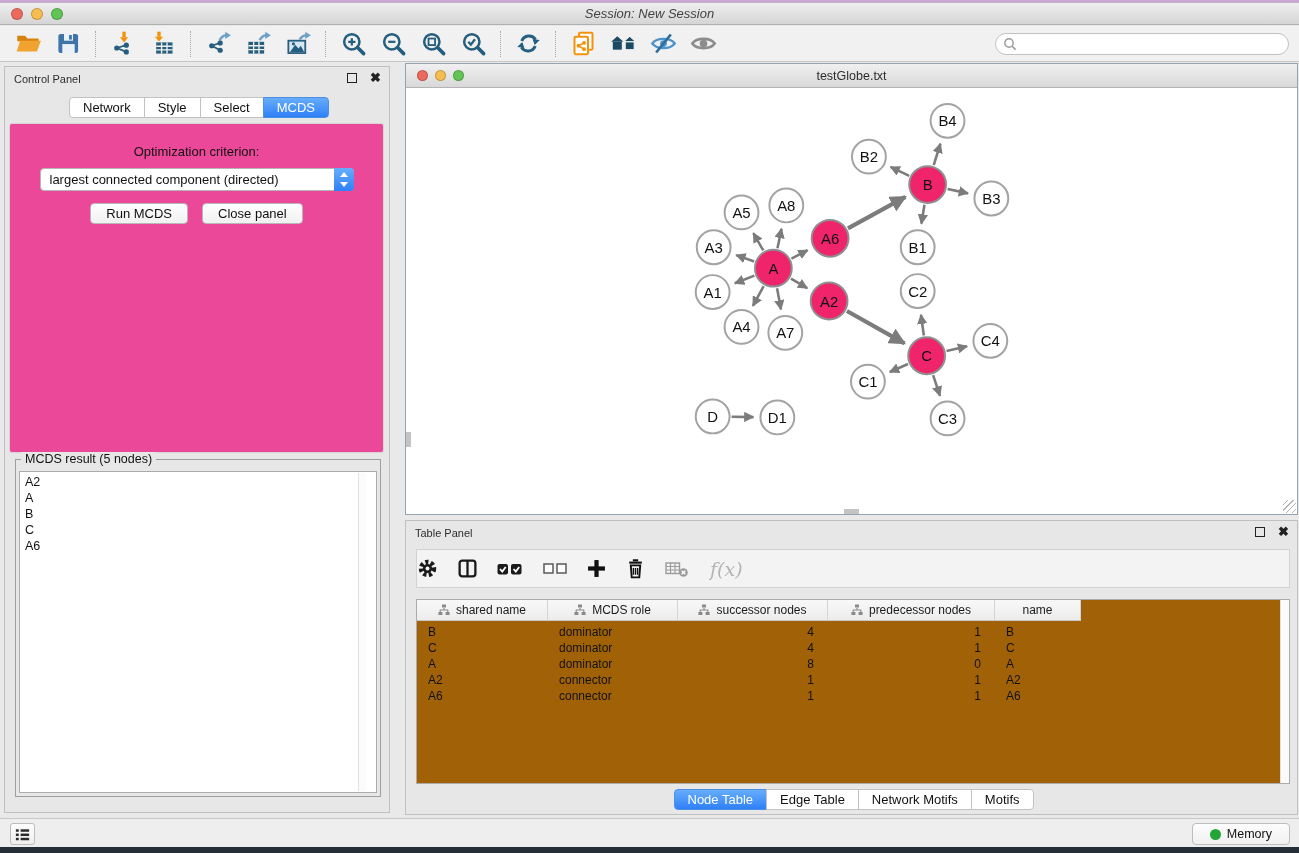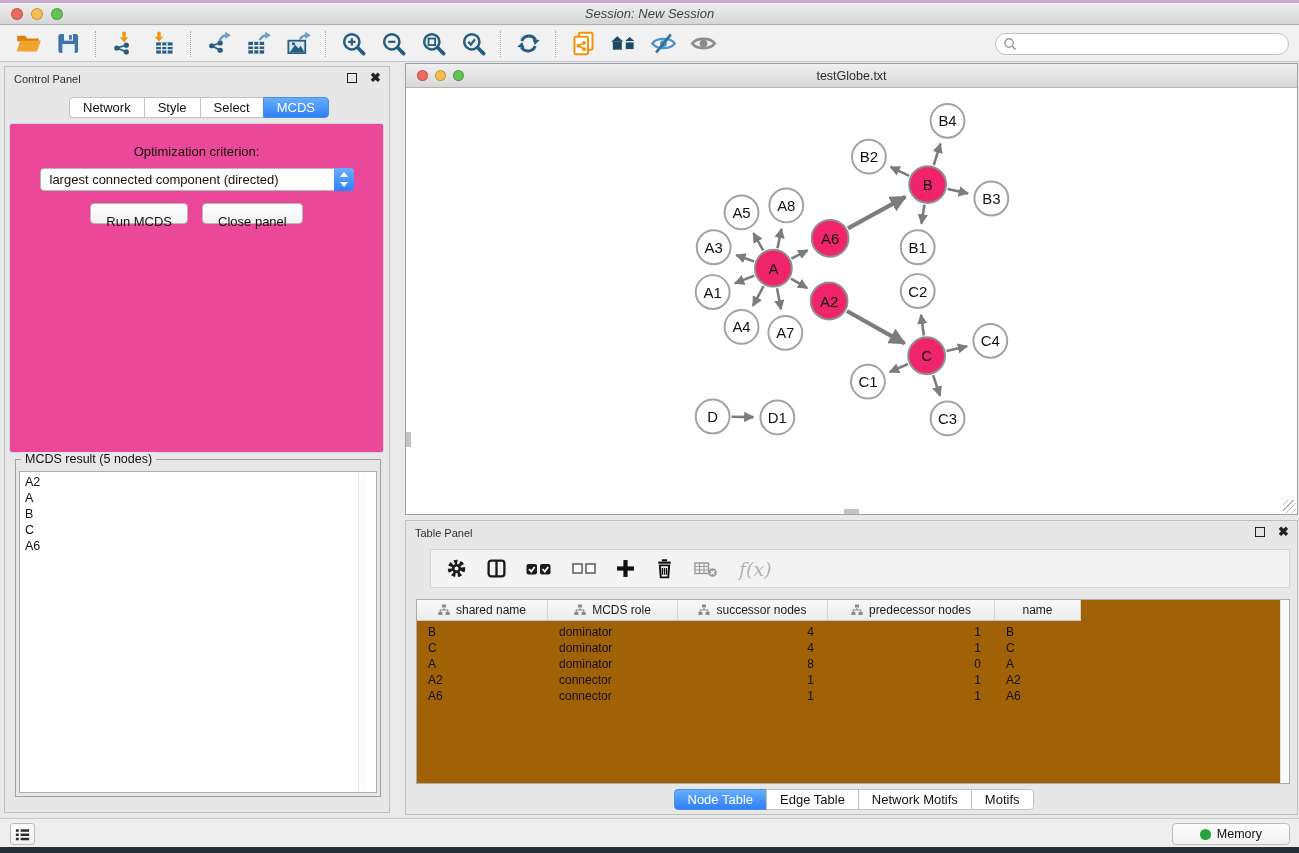--- a/index.html
+++ b/index.html
@@ -47,21 +47,21 @@
   .cp-tabs { position:absolute; top:30px; left:50%; transform:translateX(-50%); }
   .cp-inner { position:absolute; top:56px; left:4px; right:5px; height:330px;
     background:#ec4899; border:1px solid #D4D4D4; border-radius:3px; }
   .opt-label { margin-top:20px; text-align:center; font-size:13px; color:#111; }
   .dropdown { position:relative; margin:9px auto 0 auto; width:314px; height:23px; background:#fff;
     border:1px solid #B5B5B5; border-radius:4px; font-size:13px; line-height:21px; padding-left:9px; }
   .stepper { position:absolute; right:-1px; top:-1px; width:20px; height:23px; border-radius:0 4px 4px 0;
     background:linear-gradient(#67ADFB,#2F80F8); }
   .stepper svg { width:20px; height:23px; }
   .cp-buttons { display:flex; justify-content:center; gap:14px; margin-top:12px; }
-  .btn { height:21px; padding:8px 15px; background:linear-gradient(#FFFFFF,#F1F1F1);
+  .btn { height:21px; padding:0 15px; background:linear-gradient(#FFFFFF,#F1F1F1);
     border:1px solid #B8B8B8; border-radius:4px; font-size:13px; line-height:19px; color:#111; }
   .result-group { position:absolute; left:10px; right:8px; top:392px; bottom:15px;
     border:1px solid #9E9E9E; }
   .result-legend { position:absolute; top:-8px; left:5px; background:#E7E7E7; padding:0 4px;
     font-size:12.5px; color:#111; }
   .result-list { position:absolute; top:11px; left:3px; right:3px; bottom:3px; background:#fff;
     border:1px solid #ABABAB; font-size:12.5px; line-height:16px; padding:2px 0 0 5px; overflow:hidden; }
   .result-sb { position:absolute; top:1px; bottom:1px; right:10px; width:8px;
     border-left:1px solid #E2E2E2; background:#FBFBFB; }
   
@@ -73,22 +73,22 @@
   .nw-traffic .dot { width:11px; height:11px; }
   .nw-title { text-align:center; line-height:24px; font-size:12.5px; color:#2E2E2E; }
   .nw-canvas { position:absolute; top:25px; left:0; right:0; bottom:0; }
   .nw-canvas svg.graph { width:100%; height:100%; display:block; }
   .grip { position:absolute; right:1px; bottom:1px; width:13px; height:13px;
     background:repeating-linear-gradient(135deg, transparent 0 3px, #B5B5B5 3px 4px); }
   .sb-thumb-v { position:absolute; left:0; top:343px; width:5px; height:15px; background:#C4C4C4; }
   .sb-thumb-h { position:absolute; left:438px; bottom:0; width:15px; height:5px; background:#C4C4C4; }
   
   .table-panel { left:405px; top:520px; width:893px; height:295px; }
-  .tp-toolbar { position:absolute; top:28px; left:24px; right:7px; height:39px; background:#F3F3F3;
-    border:1px solid #D2D2D2; display:flex; align-items:center; gap:19px; padding-left:15px; }
+  .tp-toolbar { position:absolute; top:28px; left:10px; right:7px; height:39px; background:#F3F3F3;
+    border:1px solid #D2D2D2; display:flex; align-items:center; gap:19px; }
   .tp-tool { display:flex; align-items:center; justify-content:center; }
   .fx-label { font-family:"DejaVu Serif", serif; font-style:italic; font-size:19px; color:#B3B3B3; }
   .tp-table { position:absolute; top:78px; left:10px; right:7px; bottom:30px; background:#a16207;
     border:1px solid #ABABAB; overflow:hidden; }
   .thead { display:flex; height:21px; background:linear-gradient(#F8F8F8,#ECECEC);
     border-bottom:1px solid #C9C9C9; width:664px; }
   .th { display:flex; align-items:center; justify-content:center; gap:6px;
     border-right:1px solid #D4D4D4; font-size:12px; color:#1C1C1C; height:100%; }
   .tbody { padding-top:3px; }
   .tr { display:flex; height:16px; align-items:center; }
@@ -96,21 +96,21 @@
   .td.num { text-align:right; padding-left:0; padding-right:14px; }
   .table-vsb { position:absolute; right:0; top:0; bottom:0; width:9px;
     border-left:1px solid #E0E0E0; background:#FAFAFA; }
   .tp-tabs { position:absolute; bottom:4px; left:50%; transform:translateX(-50%); }
   
   .statusbar { position:absolute; left:0; right:0; top:818px; height:29px; background:#EEEEEE;
     border-top:1px solid #C8C8C8; }
   .list-btn { position:absolute; left:10px; top:4px; width:25px; height:22px;
     background:linear-gradient(#FDFDFD,#EFEFEF); border:1px solid #BDBDBD; border-radius:3px;
     display:flex; align-items:center; justify-content:center; }
-  .memory-btn { position:absolute; right:9px; top:4px; height:22px; padding:0 27px;
+  .memory-btn { position:absolute; right:9px; top:4px; height:22px; padding:0 17px;
     background:linear-gradient(#FDFDFD,#F0F0F0); border:1px solid #BDBDBD; border-radius:4px;
     display:flex; align-items:center; gap:6px; font-size:12.5px; color:#111; }
   .memory-dot { width:11px; height:11px; border-radius:50%; background:#21A637; }
 </style>
 </head>
 <body>
 
 <div class="app">
   <div class="desktop-top"></div>
 

